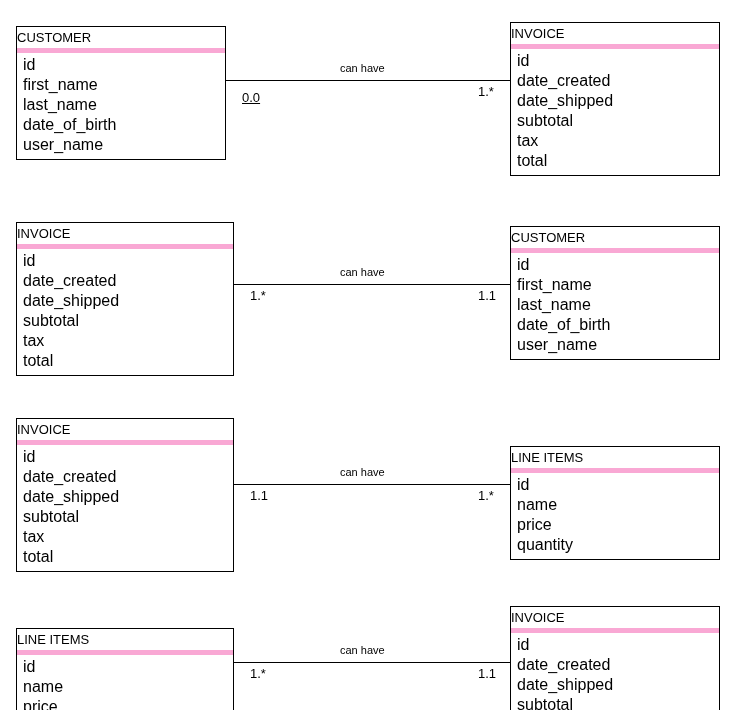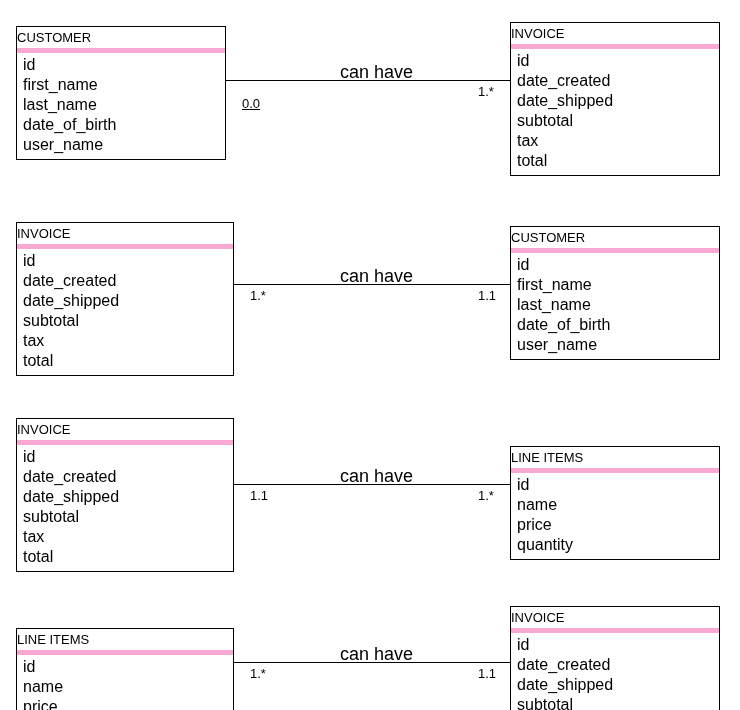--- a/index.html
+++ b/index.html
@@ -25,21 +25,21 @@
     padding: 3px 0;
   }
   .entity-attrs {
     padding: 2px 6px 4px 6px;
     font-size: 16px;
     line-height: 1.25;
   }
   .entity-attrs div { white-space: nowrap; }
   .rel-label {
     position: absolute;
-    font-size: 18px;
+    font-size: 11px;
     text-align: center;
     white-space: nowrap;
   }
   .mult {
     position: absolute;
     font-size: 13px;
     white-space: nowrap;
   }
   .line {
     position: absolute;
@@ -68,21 +68,21 @@
     <div>date_created</div>
     <div>date_shipped</div>
     <div>subtotal</div>
     <div>tax</div>
     <div>total</div>
   </div>
 </div>
 
 <div class="line" style="left:226px; top:80px; width:284px;"></div>
 <div class="rel-label" style="left:340px; top:62px;">can have</div>
-<div class="mult" style="left:242px; top:96px;text-decoration:underline;">0.0</div>
+<div class="mult" style="left:242px; top:90px;text-decoration:underline;">0.0</div>
 <div class="mult" style="left:478px; top:84px;">1.*</div>
 
 <div class="entity" style="left:16px; top:222px; width:218px;">
   <div class="entity-title">INVOICE</div>
   <div class="entity-attrs">
     <div>id</div>
     <div>date_created</div>
     <div>date_shipped</div>
     <div>subtotal</div>
     <div>tax</div>

